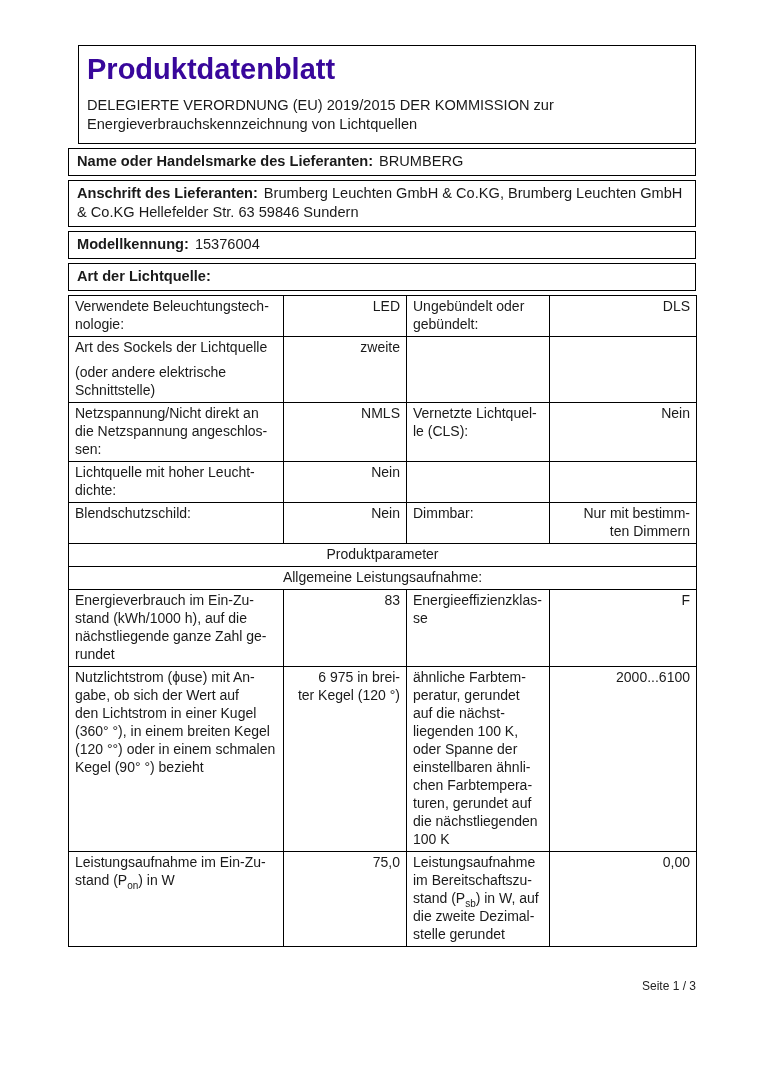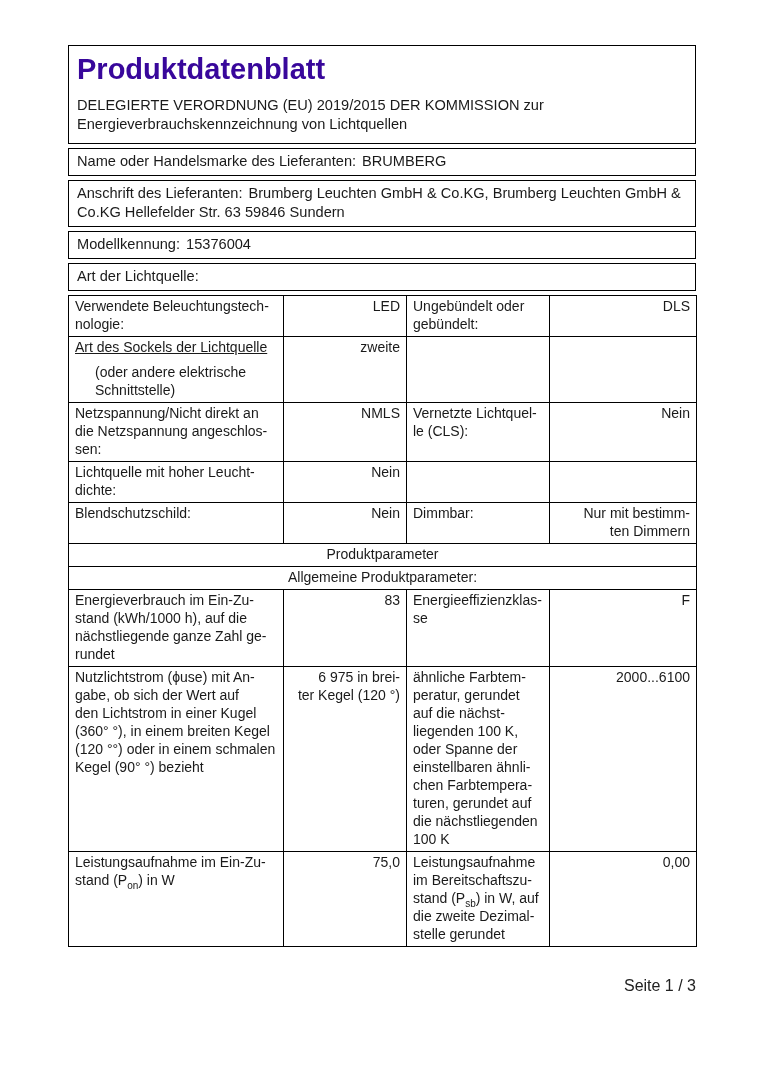--- a/index.html
+++ b/index.html
@@ -22,30 +22,30 @@
     top: 45px;
     width: 628px;
   }
   .box {
     border: 1px solid #000000;
     padding: 3px 8px 4px 8px;
     margin-bottom: 4px;
     font-size: 14.6px;
     line-height: 19px;
   }
-  .title-box { padding: 5px 8px 9px 8px; }
+  .title-box { padding: 5px 8px 9px 8px; margin-left: 10px; }
   h1.doc-title {
     margin: 0 0 8px 0;
     font-size: 29px;
     line-height: 37px;
     font-weight: bold;
     color: var(--title-color, #38079B);
   }
   .pre { white-space: pre-line; }
-  .lbl { font-weight: normal; }
+  .lbl { font-weight: bold; }
   .val { padding-left: 6px; text-align: right; }
   table.datatable {
     border-collapse: collapse;
     table-layout: fixed;
     width: 628px;
     font-size: 14px;
     line-height: 18px;
   }
   table.datatable td {
     border: 1px solid #000000;
@@ -53,26 +53,26 @@
     padding: 1px 6px 3px 6px;
   }
   td.param { text-align: left; }
   td.value { text-align: right; }
   td.center-bold {
     text-align: center;
     font-weight: normal;
     padding: 2px 6px;
     margin-left: 32px;
   }
-  .blk { display: block; text-decoration: underline; }
-  .blk-gap { display: block; margin-top: 7px; margin-left: 20px; }
+  .blk { display: block; }
+  .blk-gap { display: block; margin-top: 7px; }
   sub { font-size: 10px; line-height: 0; }
   .footer {
     text-align: right;
-    font-size: 16px;
+    font-size: 12px;
     line-height: 14px;
     margin-top: 32px;
     color: #222222;
   }
 </style>
 </head>
 <body>
 
 <div class="page">
   <div class="content">
@@ -145,21 +145,21 @@
           <td class="value pre">Nein</td>
           <td class="param pre">Dimmbar:</td>
           <td class="value pre">Nur mit bestimm-
 ten Dimmern</td>
         </tr>
 
         <tr>
           <td class="center-bold" colspan="4">Produktparameter</td>
         </tr>
         <tr>
-          <td class="center-bold" colspan="4">Allgemeine Produktparameter:</td>
+          <td class="center-bold" colspan="4">Allgemeine Leistungsaufnahme:</td>
         </tr>
 
         <tr>
           <td class="param pre">Energieverbrauch im Ein-Zu-
 stand (kWh/1000 h), auf die
 nächstliegende ganze Zahl ge-
 rundet</td>
           <td class="value pre">83</td>
           <td class="param pre">Energieeffizienzklas-
 se</td>

